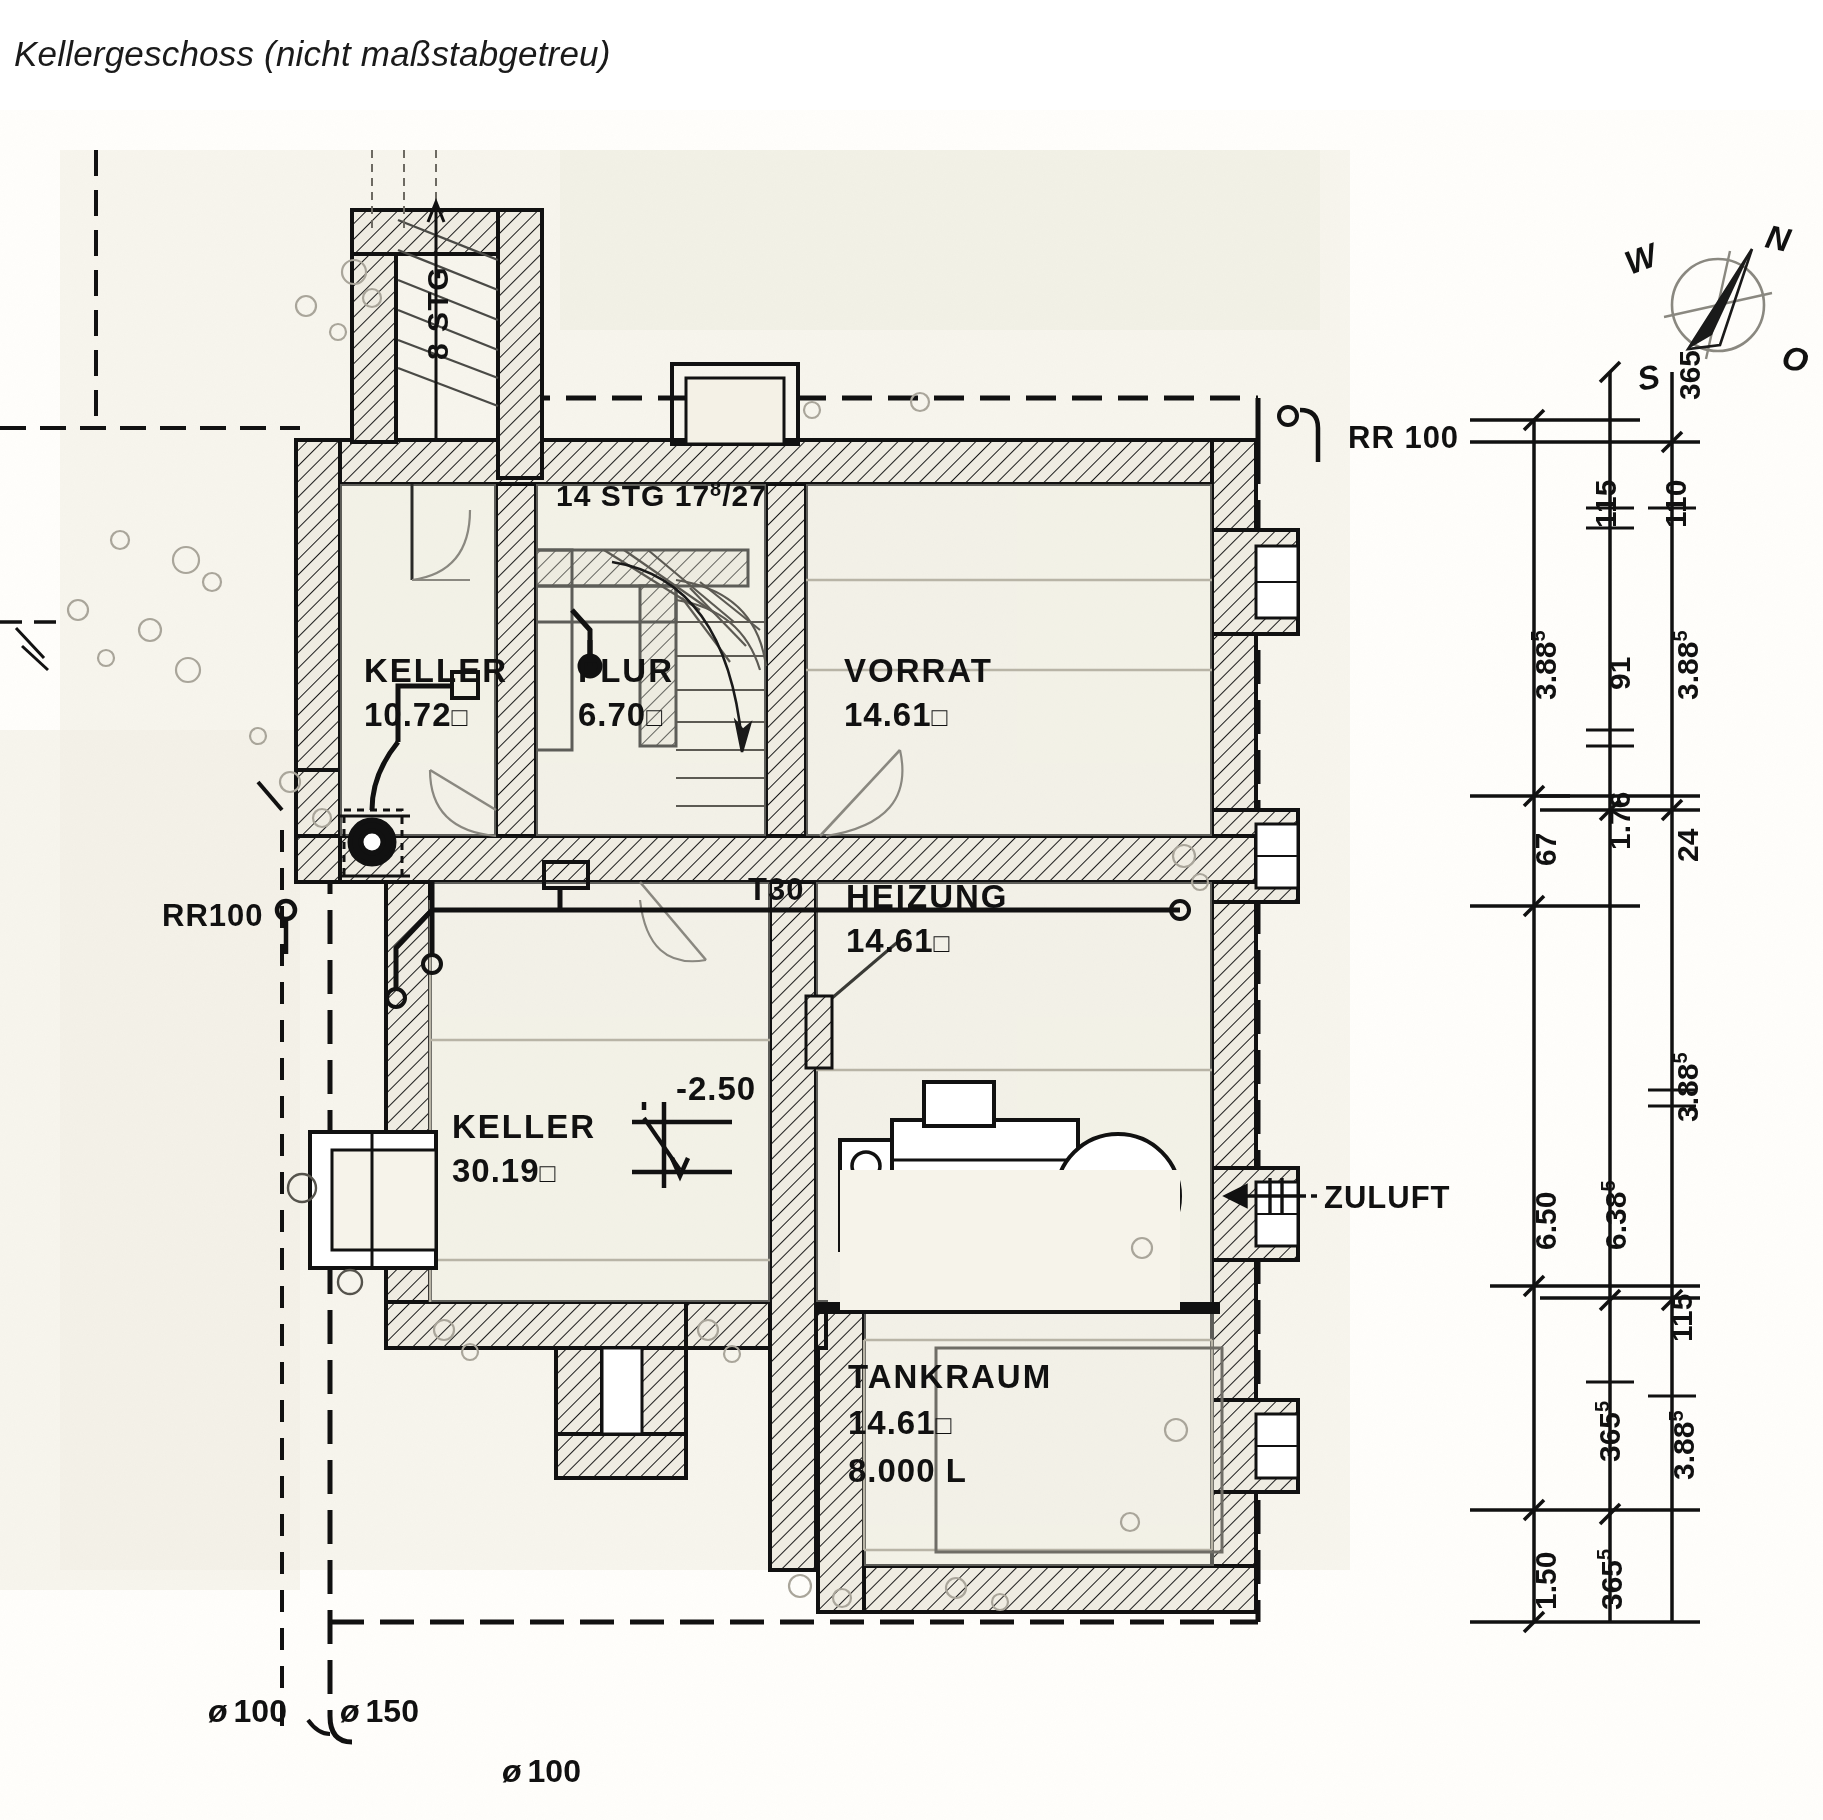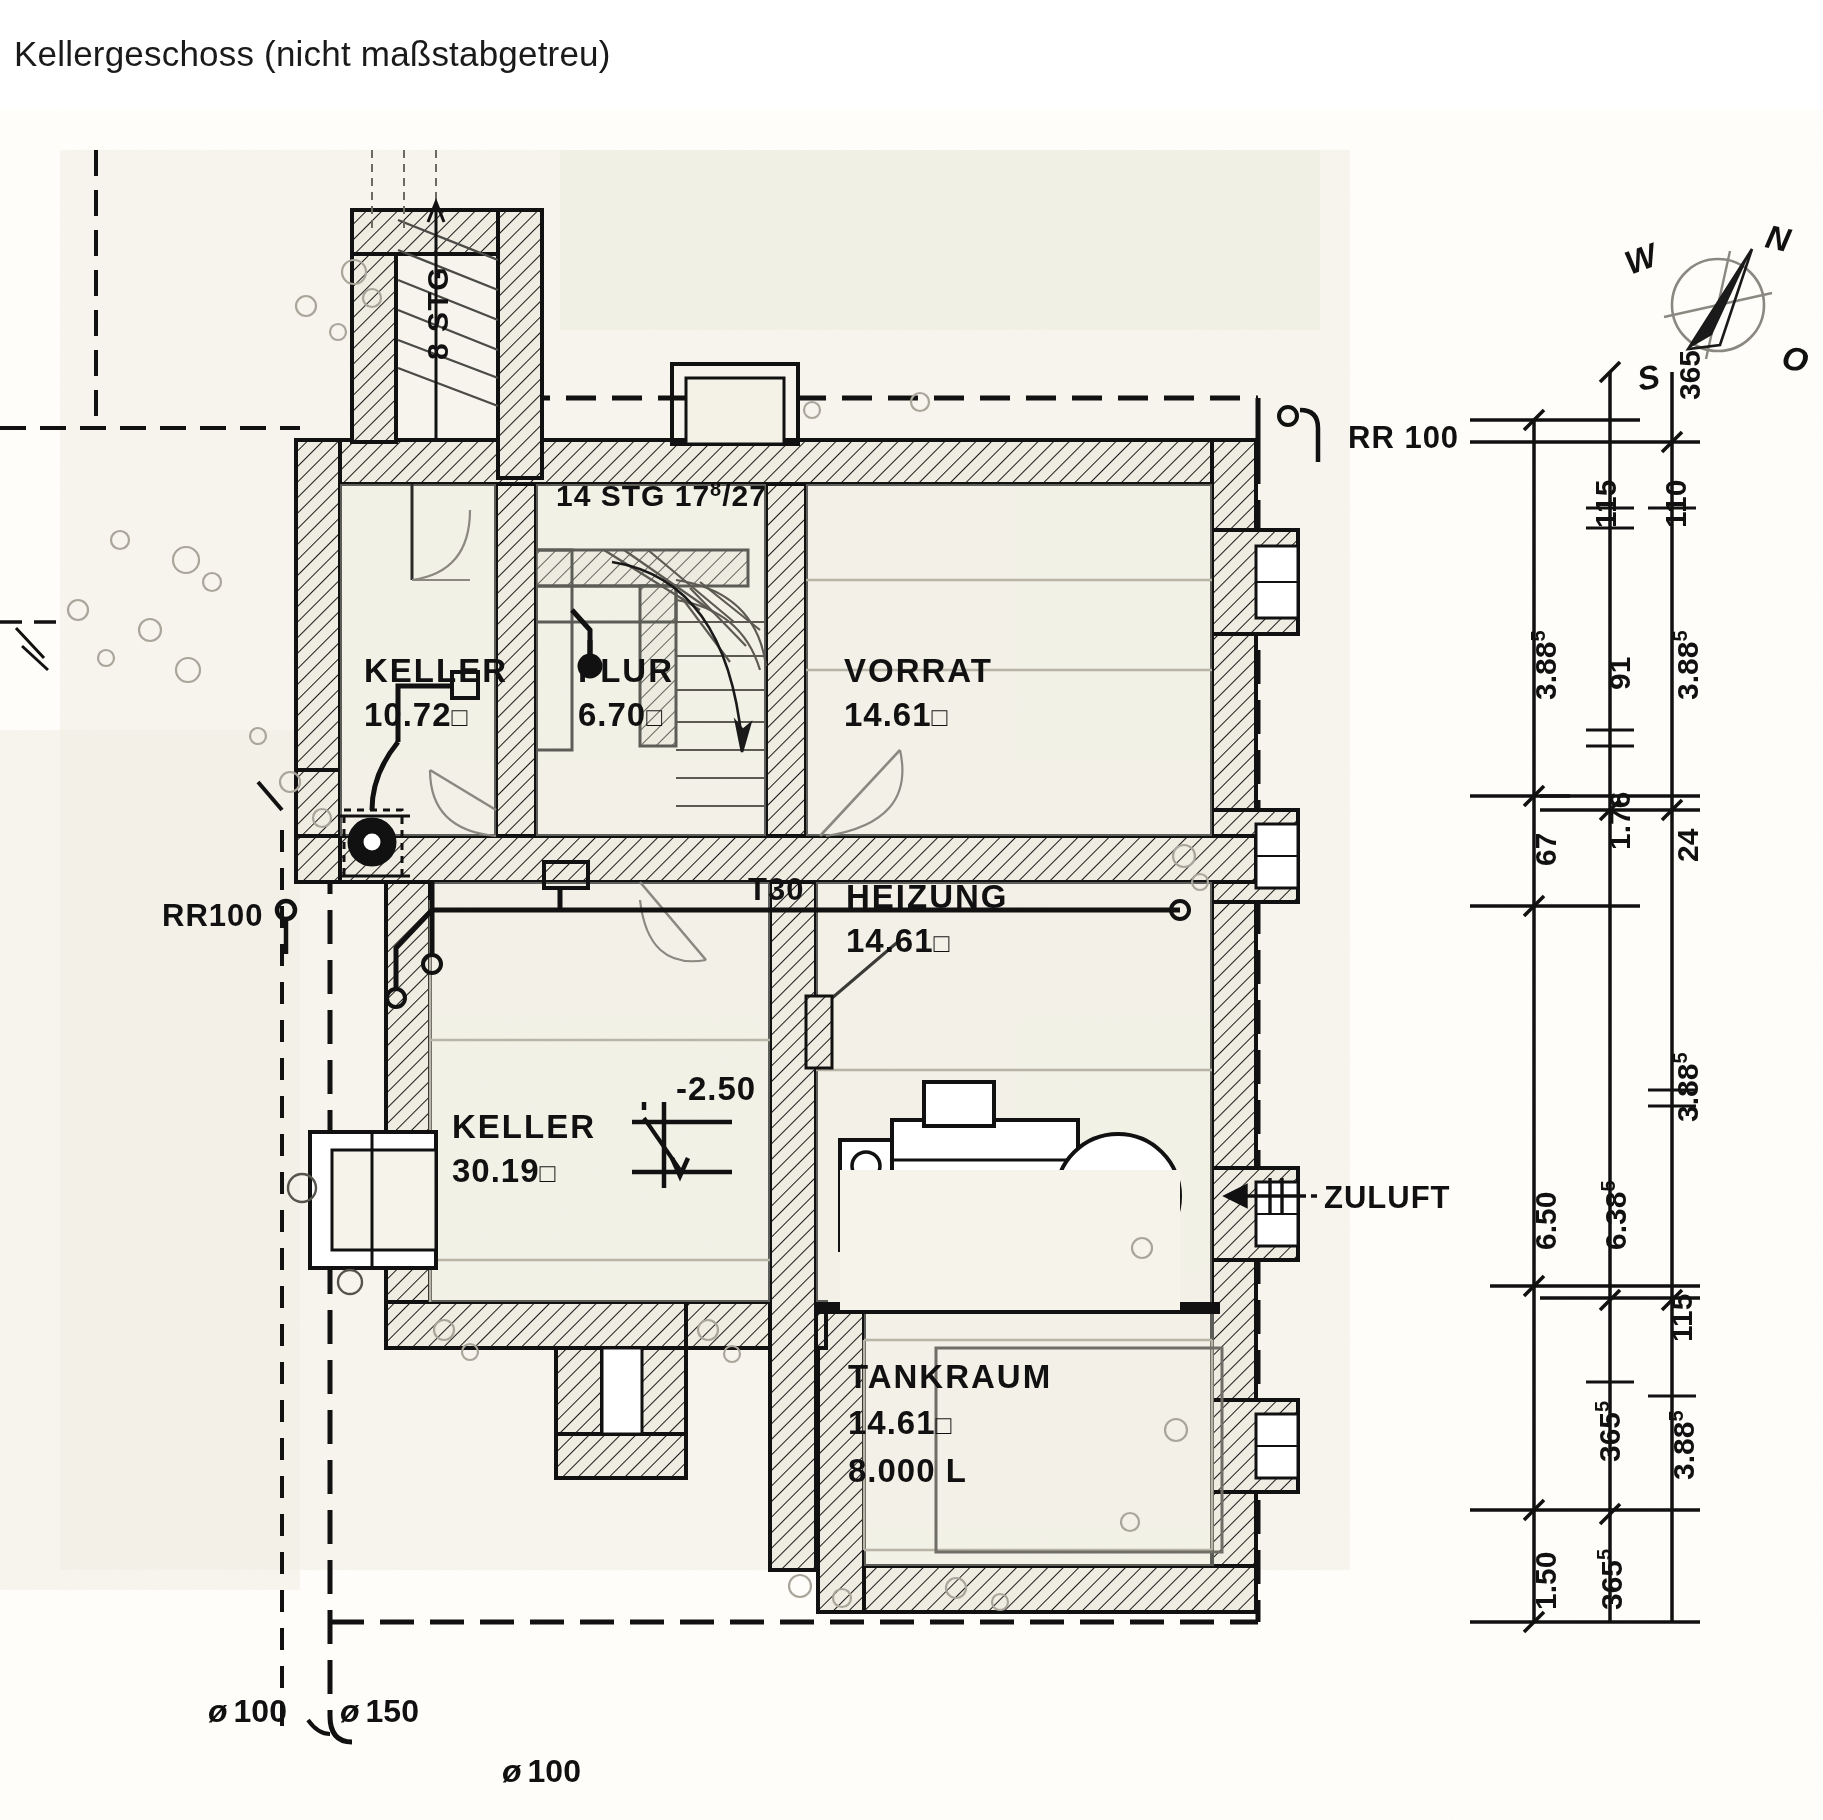--- a/index.html
+++ b/index.html
@@ -18,20 +18,21 @@
   }
   #page-title {
     position: absolute;
     left: 14px;
     top: 34px;
     font-size: 35px;
     font-family: "Liberation Sans", sans-serif;
     color: #1a1a1a;
     letter-spacing: 0.2px;
     white-space: nowrap;
+    font-style: italic;
   }
   #plan-wrap {
     position: absolute;
     left: 0;
     top: 110px;
     width: 1823px;
     height: 1710px;
   }
   svg#plan {
     display: block;

